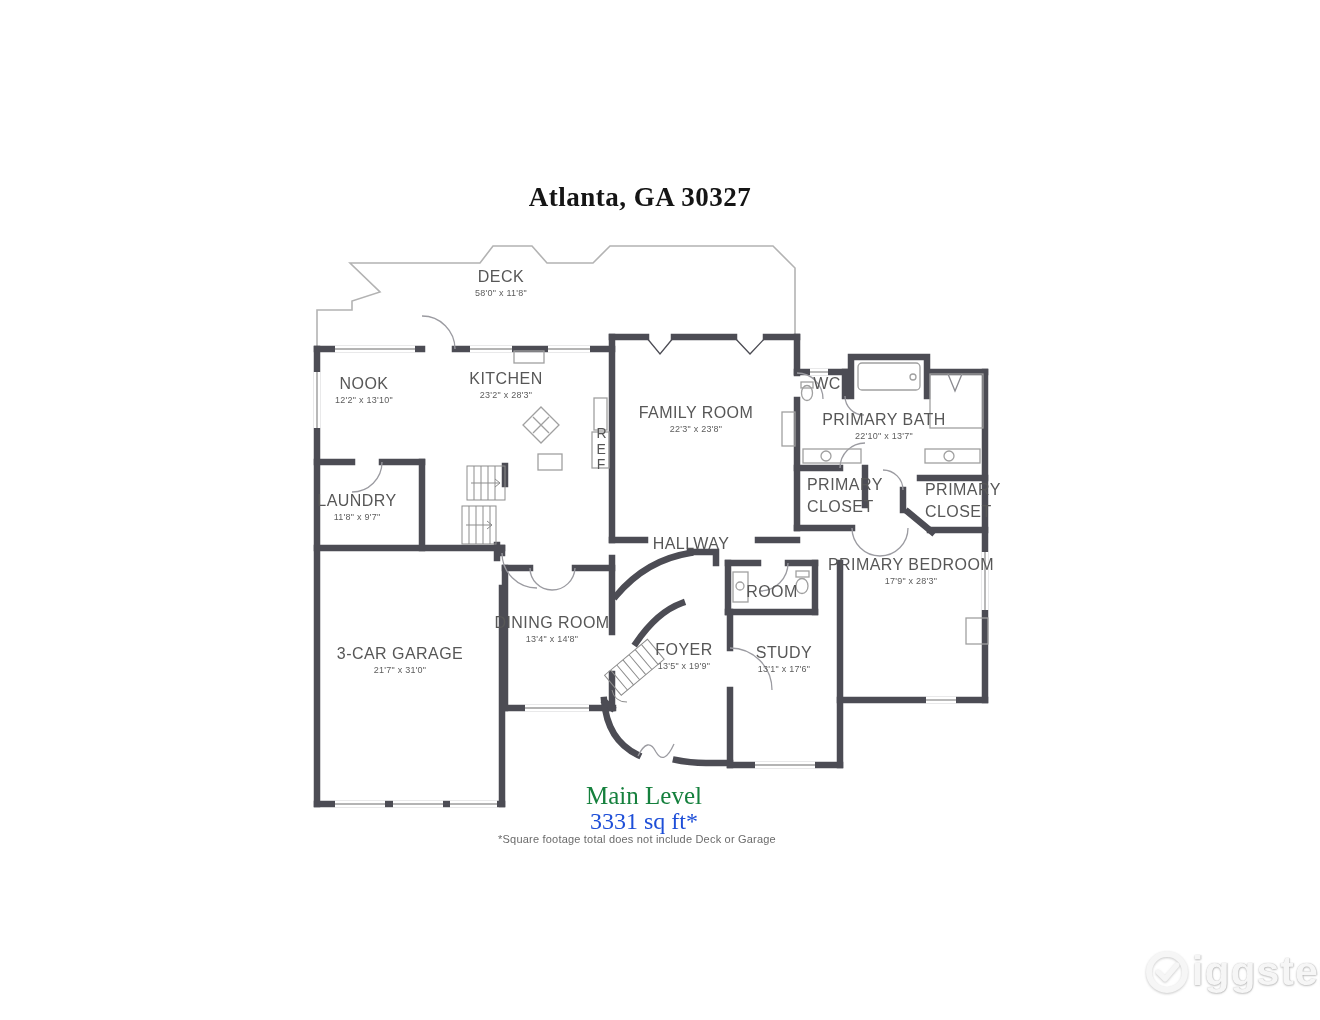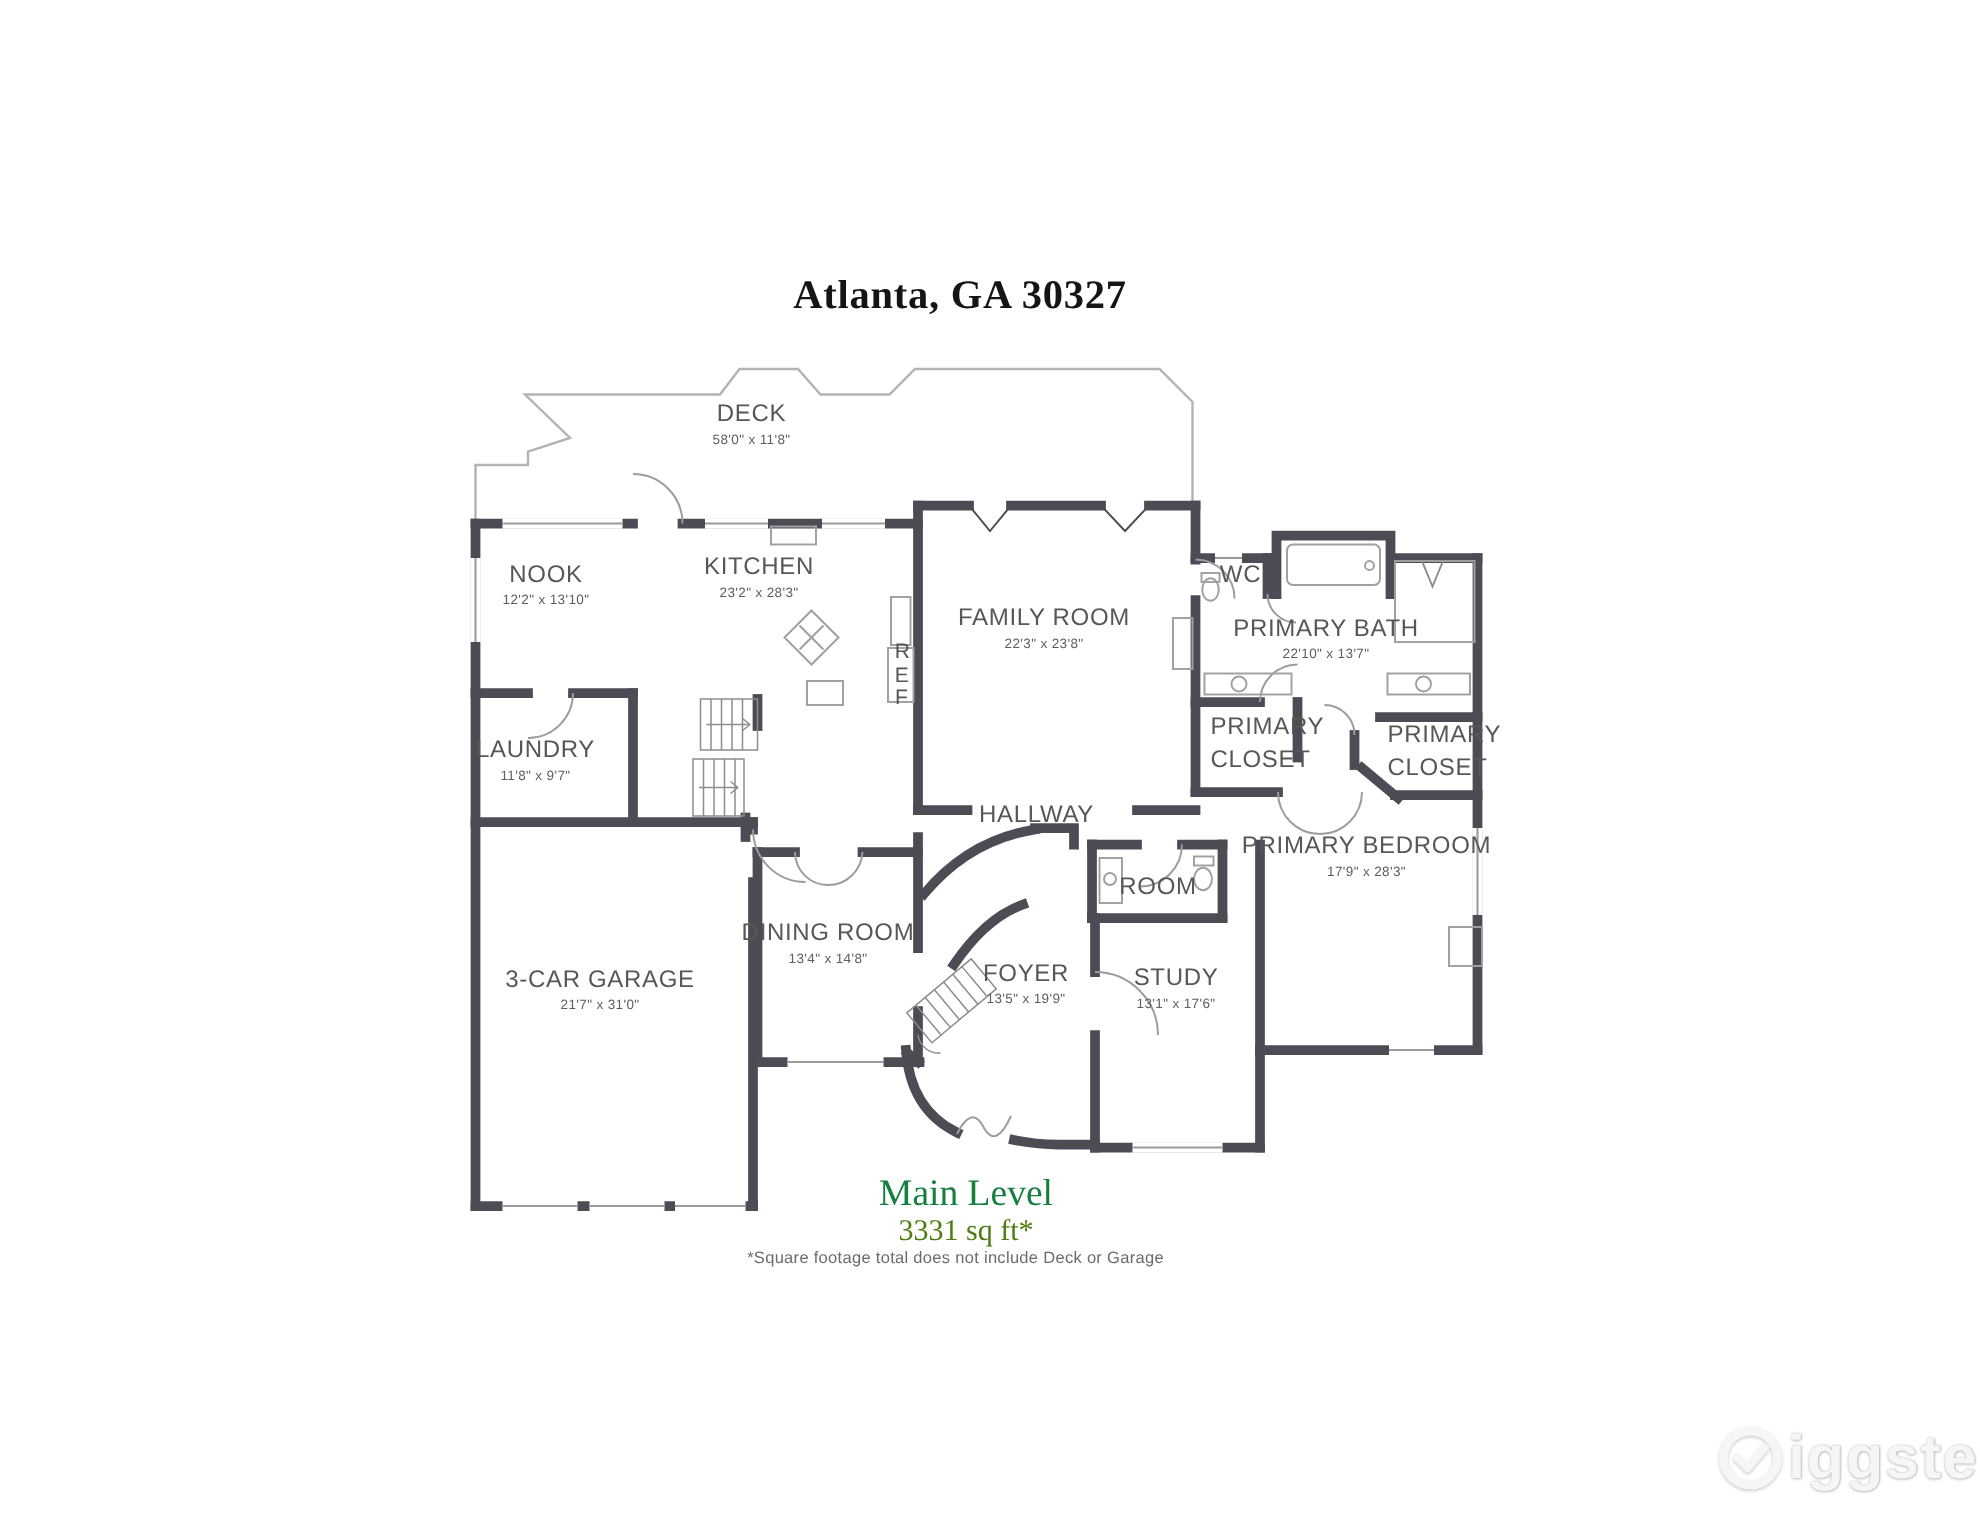--- a/index.html
+++ b/index.html
@@ -13,21 +13,21 @@
   .room-label{position:absolute;transform:translate(-50%,-50%);text-align:center;
      color:#575757;line-height:1.25;}
   .rname{font-size:16px;letter-spacing:.45px;white-space:nowrap;}
   .rdims{font-size:9px;letter-spacing:.25px;margin-top:1px;white-space:nowrap;color:#5d5d5d;}
   .room-label.wrap .rname{white-space:normal;width:58px;line-height:1.35;}
   .ref-label{position:absolute;transform:translate(-50%,-50%);width:9px;
      font-size:14px;line-height:1.12;color:#555;word-break:break-all;text-align:center;}
   .level-title{position:absolute;left:644px;top:796px;transform:translate(-50%,-50%);
      font-family:"Liberation Serif",serif;font-size:25px;color:#15803d;white-space:nowrap;}
   .level-area{position:absolute;left:644px;top:821px;transform:translate(-50%,-50%);
-     font-family:"Liberation Serif",serif;font-size:20px;color:#4d7c0f;white-space:nowrap;}
+     font-family:"Liberation Serif",serif;font-size:24px;color:#1d4ed8;white-space:nowrap;}
   .footnote{position:absolute;left:637px;top:839px;transform:translate(-50%,-50%);
      font-size:11px;color:#6b6b6b;letter-spacing:.2px;white-space:nowrap;}
   .watermark{position:absolute;left:1144px;top:948px;display:flex;align-items:center;gap:2px;}
   .watermark .wordmark{font-size:41px;font-weight:bold;letter-spacing:1px;color:#f6f6f6;
      text-shadow:0 1px 2px rgba(150,150,150,.55), 0 0 1px rgba(150,150,150,.45),
                  1px 0 1px rgba(170,170,170,.35);}
   .watermark svg{filter:drop-shadow(0 1px 1px rgba(150,150,150,.5));}
 </style>
 </head>
 <body>

